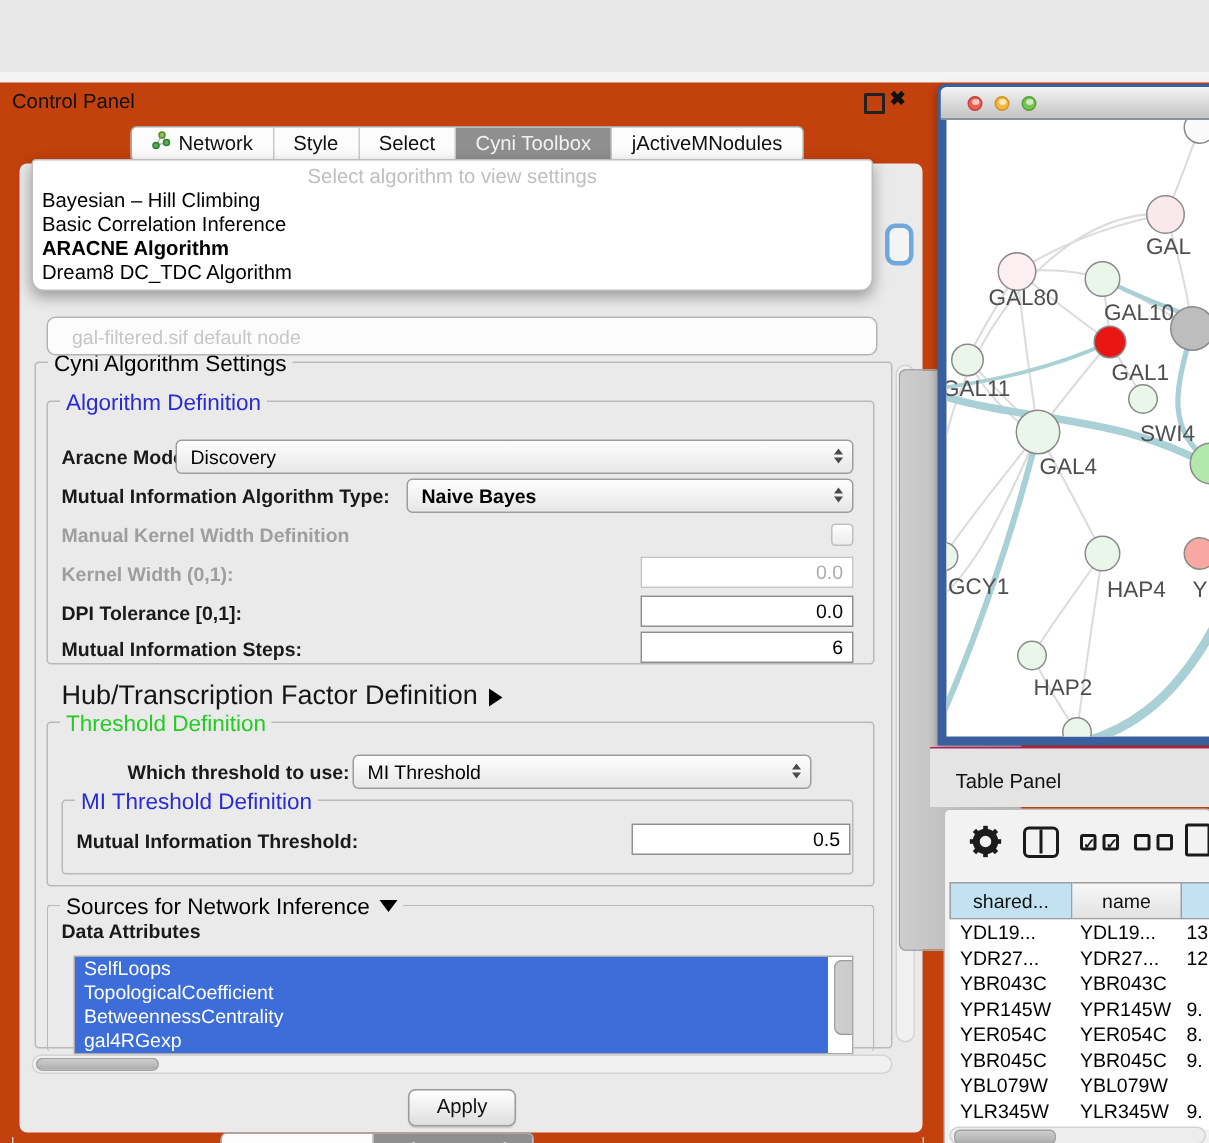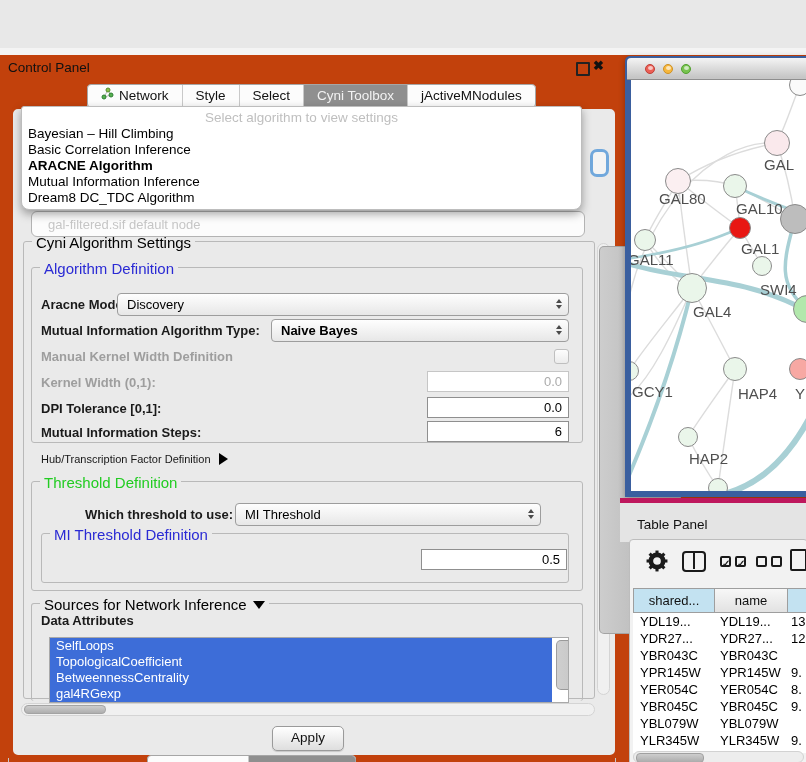--- a/index.html
+++ b/index.html
@@ -32,21 +32,21 @@
   .algo-item.b{font-weight:bold;}
 
   
   .grp{position:absolute;border:1px solid #B9B9B9;border-radius:3px;box-sizing:border-box;}
   .gt{position:absolute;top:-8px;left:8px;background:#EAEAEA;padding:0 4px;font-size:15px;white-space:nowrap;}
   .gt.black{color:#000;}
   .gt.blue{color:#2A2AD4;}
   .gt.green{color:#22CC22;}
   .lbl{position:absolute;font-size:13px;font-weight:bold;color:#1A1A1A;white-space:nowrap;}
   .lbl.dis{color:#9E9E9E;}
-  .lbl.plain{font-weight:normal;color:#161616;font-size:11px;}
+  .lbl.plain{font-weight:normal;color:#161616;font-size:18px;}
   .tri-r{display:inline-block;width:0;height:0;border-top:6px solid transparent;border-bottom:6px solid transparent;border-left:9px solid #000;vertical-align:-2px;margin-left:8px;}
   .tri-d{display:inline-block;width:0;height:0;border-left:6px solid transparent;border-right:6px solid transparent;border-top:8px solid #000;vertical-align:1px;margin-left:6px;}
 
   .combo{position:absolute;height:23px;border:1px solid #9D9D9D;border-radius:4px;background:linear-gradient(#FEFEFE,#E7E7E7);box-sizing:border-box;}
   .combo .val{position:absolute;left:9px;top:3px;font-size:13px;color:#000;}
   .combo .arrows{position:absolute;right:6px;top:5px;}
   .arrows i{display:block;width:0;height:0;border-left:3.5px solid transparent;border-right:3.5px solid transparent;}
   .arrows .up{border-bottom:4.5px solid #4A4A4A;margin-bottom:2px;}
   .arrows .dn{border-top:4.5px solid #4A4A4A;}
   .nf{position:absolute;background:#FFF;border:1px solid #8F8F8F;box-sizing:border-box;height:21px;font-size:13px;color:#000;}
@@ -73,21 +73,21 @@
   .tl:after{content:"";position:absolute;left:2px;top:1px;width:5px;height:4px;border-radius:50%;background:rgba(255,255,255,.65);}
   .tl.red{left:18px;background:#EC5F55;border:1px solid #BF4038;}
   .tl.yel{left:36px;background:#F6B73C;border:1px solid #CE9127;}
   .tl.grn{left:54px;background:#77C34F;border:1px solid #52A02F;}
   .net-canvas{position:absolute;left:6px;top:24px;width:175px;height:411px;background:#FFF;overflow:hidden;}
   .net-canvas svg{position:absolute;left:0;top:0;}
   .node{position:absolute;border:1px solid #8A8A8A;border-radius:50%;box-sizing:border-box;}
   .nlabel{position:absolute;font-size:15px;color:#4F4F4F;white-space:nowrap;}
 
   
-  .tp-titlebar{position:absolute;left:620px;top:450px;width:186px;height:39px;background:#E4E4E4;border-top:5px solid #be185d;}
+  .tp-titlebar{position:absolute;left:620px;top:450px;width:186px;height:39px;background:#E4E4E4;border-top:1px solid #be185d;}
   .tp-title{position:absolute;left:17px;top:14px;font-size:13.5px;color:#111;}
   .tp-panel{position:absolute;left:629px;top:491px;width:177px;height:227px;background:#F2F2F2;border:1px solid #BDBDBD;border-radius:4px;box-sizing:content-box;}
   .tbar-icon{position:absolute;}
   .split-ic{width:24px;height:21px;border:2.5px solid #1A1A1A;border-radius:4px;box-sizing:border-box;}
   .split-ic:after{content:"";position:absolute;left:8.5px;top:0;width:2.5px;height:16px;background:#1A1A1A;}
   .cbx{display:inline-block;width:11px;height:11px;border:2px solid #1A1A1A;border-radius:2px;font-size:10px;font-weight:bold;line-height:11px;text-align:center;color:#1A1A1A;box-sizing:border-box;vertical-align:top;}
   .cbx + .cbx{margin-left:4px;}
   .doc-ic{width:17px;height:22px;border:2.5px solid #1A1A1A;border-radius:2px;box-sizing:border-box;background:#F2F2F2;}
   .tbl-head{position:absolute;left:3px;top:48px;display:flex;height:25px;}
   .th{box-sizing:border-box;border:1px solid #9E9E9E;border-left:none;background:linear-gradient(#F7F7F7,#E2E2E2);font-size:13px;color:#111;text-align:center;line-height:23px;overflow:hidden;}
@@ -147,21 +147,20 @@
       <span>gal-filtered.sif default node</span>
     </div>
     <div class="focus-btn"></div>
 
     <div class="algo-popup">
       <div class="popup-ph">Select algorithm to view settings</div>
       <div id="algo-items">
           <div class="algo-item">Bayesian – Hill Climbing</div>
           <div class="algo-item">Basic Correlation Inference</div>
           <div class="algo-item b">ARACNE Algorithm</div>
-          <div class="algo-item">Mutual Information Inference</div>
           <div class="algo-item">Dream8 DC_TDC Algorithm</div>
         </div>
     </div>
 
     <div class="grp" style="left:10px;top:132px;width:572px;height:458px;">
       <span class="gt black">Cyni Algorithm Settings</span>
     </div>
 
     <div class="grp" style="left:18px;top:158px;width:552px;height:176px;padding-left:36px;">
       <span class="gt blue">Algorithm Definition</span>
@@ -208,20 +207,21 @@
     <div class="combo" style="left:222px;top:394px;width:306px;">
       <span class="val">MI Threshold</span>
       <span class="arrows">
           <i class="up"></i>
           <i class="dn"></i>
         </span>
     </div>
     <div class="grp" style="left:28px;top:424px;width:528px;height:50px;">
       <span class="gt blue">MI Threshold Definition</span>
     </div>
+    <div class="lbl" style="left:38px;top:444px;">Mutual Information Threshold:</div>
     <div class="nf" style="left:408px;top:440px;width:146px;">
       <span>0.5</span>
     </div>
 
     <div class="grp" style="left:18px;top:494px;width:552px;height:98px;border-bottom:none;">
       <span class="gt black"><span>Sources for Network Inference</span><span class="tri-d"></span></span>
     </div>
     <div class="lbl" style="left:28px;top:504px;">Data Attributes</div>
     <div class="attr-list">
       <div id="attr-list">

